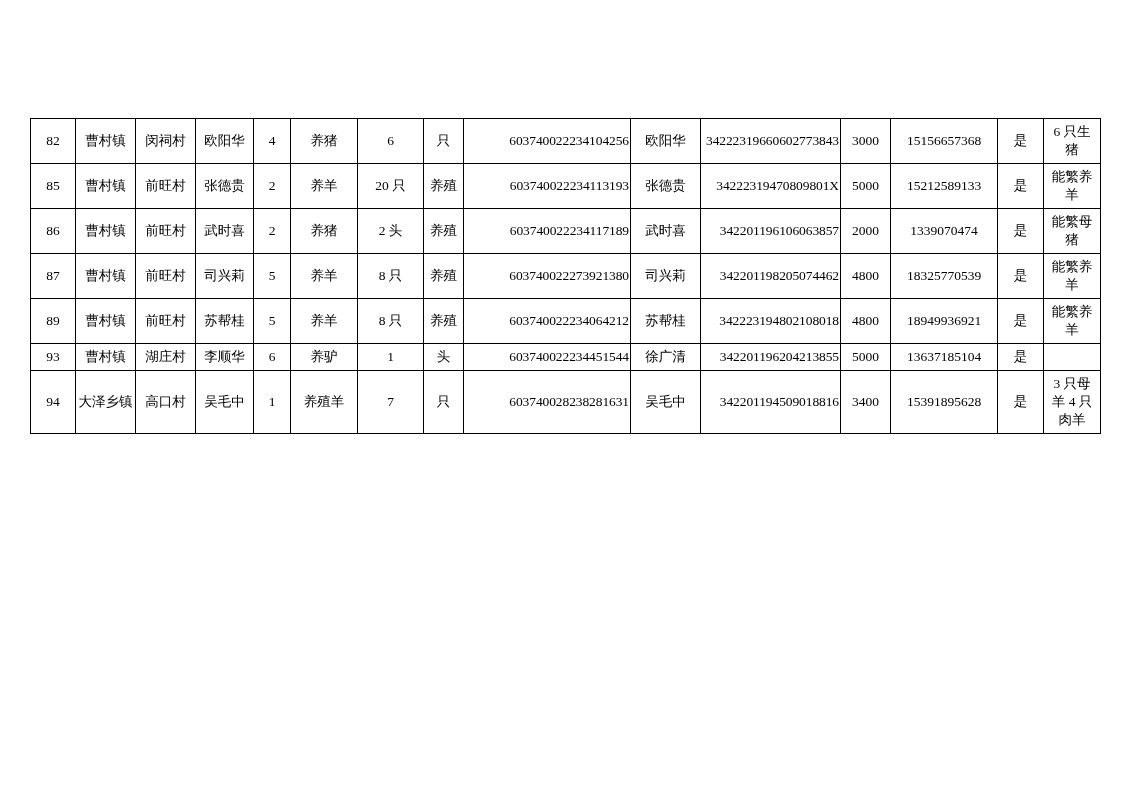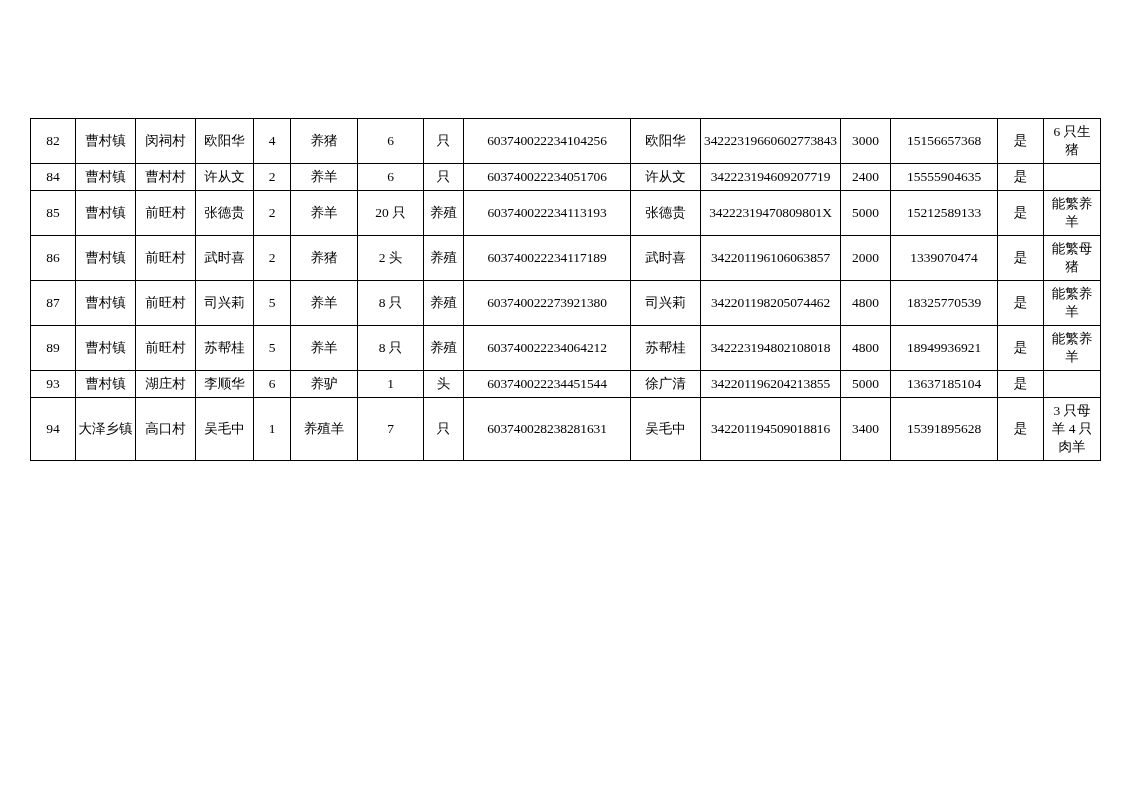--- a/index.html
+++ b/index.html
@@ -37,20 +37,21 @@
   
   table.data-table td.c14 {
     white-space: normal;
     padding: 4px 4px;
     word-break: normal;
   }
   
   table.data-table td.c8,
   table.data-table td.c10 {
     letter-spacing: -0.1px;
+    text-align: right;
   }
 </style>
 </head>
 <body>
 
 <div class="page">
   <table class="data-table">
     <colgroup>
       <col style="width:45px">
       <col style="width:60px">
@@ -78,37 +79,20 @@
           <td class="c5">养猪</td>
           <td class="c6">6</td>
           <td class="c7">只</td>
           <td class="c8">603740022234104256</td>
           <td class="c9">欧阳华</td>
           <td class="c10">34222319660602773843</td>
           <td class="c11">3000</td>
           <td class="c12">15156657368</td>
           <td class="c13">是</td>
           <td class="c14">6 只生猪</td>
-        </tr>
-        <tr>
-          <td class="c0">84</td>
-          <td class="c1">曹村镇</td>
-          <td class="c2">曹村村</td>
-          <td class="c3">许从文</td>
-          <td class="c4">2</td>
-          <td class="c5">养羊</td>
-          <td class="c6">6</td>
-          <td class="c7">只</td>
-          <td class="c8">603740022234051706</td>
-          <td class="c9">许从文</td>
-          <td class="c10">342223194609207719</td>
-          <td class="c11">2400</td>
-          <td class="c12">15555904635</td>
-          <td class="c13">是</td>
-          <td class="c14"></td>
         </tr>
         <tr>
           <td class="c0">85</td>
           <td class="c1">曹村镇</td>
           <td class="c2">前旺村</td>
           <td class="c3">张德贵</td>
           <td class="c4">2</td>
           <td class="c5">养羊</td>
           <td class="c6">20 只</td>
           <td class="c7">养殖</td>

